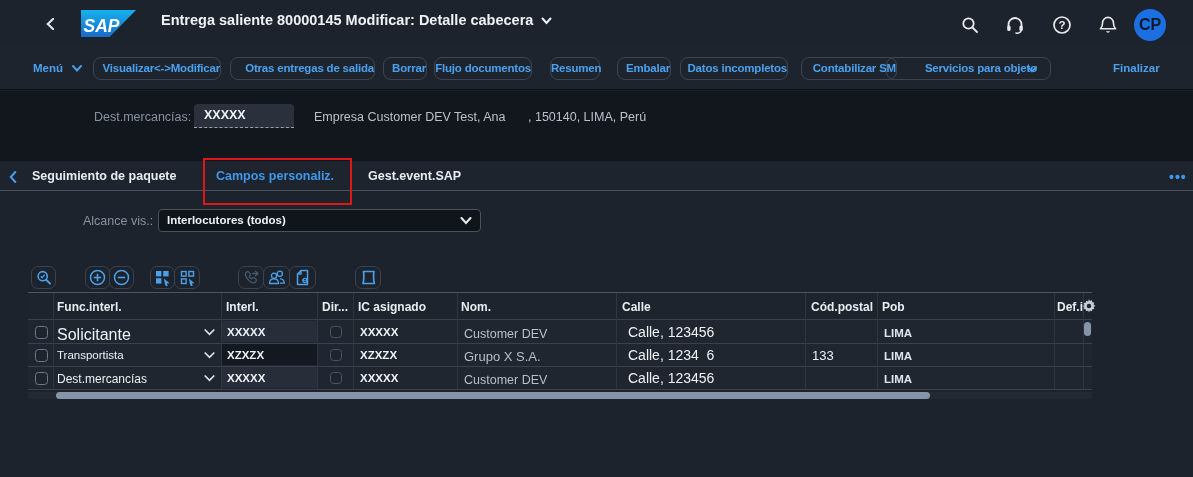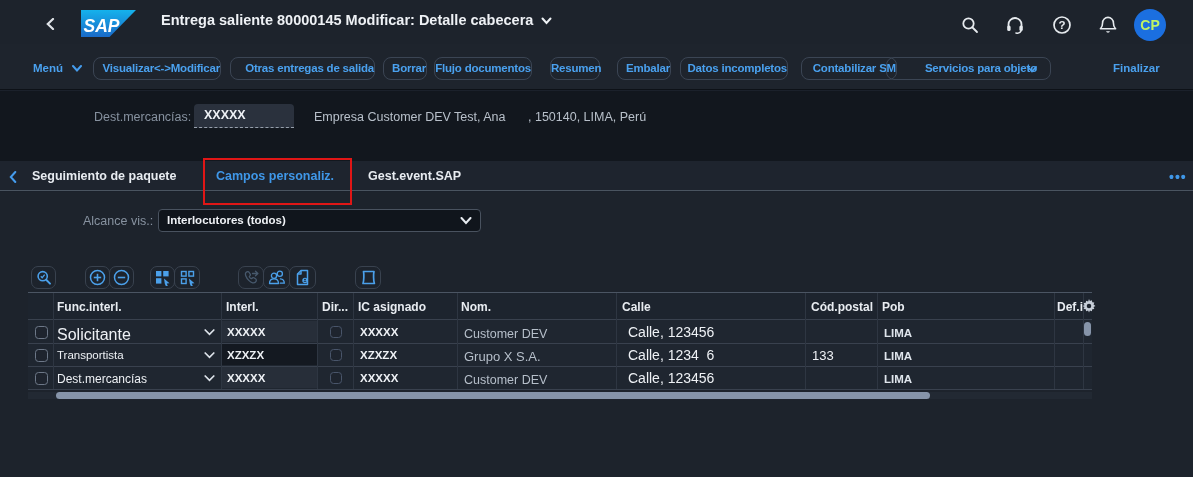--- a/index.html
+++ b/index.html
@@ -6,21 +6,21 @@
 html,body { width:1193px; height:477px; }
 body { position:relative; background:#1b212b; font-family:"Liberation Sans",sans-serif; overflow:hidden; }
 .abs { position:absolute; }
 .band-top { left:0; top:0; width:1193px; height:44px; background:#1d232c; }
 .band-btn { left:0; top:44px; width:1193px; height:46px; background:#1e242d; border-bottom:1px solid #0d1117; }
 .band-hdr { left:0; top:91px; width:1193px; height:70px; background:#12171e; }
 .band-tab { left:0; top:161px; width:1193px; height:30px; background:#1e242e; border-bottom:1px solid #4a5460; }
 .band-main { left:0; top:192px; width:1193px; height:285px; background:#1d232c; }
 .title { left:161px; top:12px; color:#eef1f5; font-size:14.5px; font-weight:bold; white-space:nowrap; }
 .shellicon { top:15px; width:20px; height:20px; color:#e6eaee; }
-.avatar { left:1134px; top:9px; width:32px; height:32px; border-radius:50%; background:#1b6fe0; color:#bef264; font-size:14px; font-weight:bold; text-align:center; line-height:32px; }
+.avatar { left:1134px; top:9px; width:32px; height:32px; border-radius:50%; background:#1b6fe0; color:#0f172a; font-size:16px; font-weight:bold; text-align:center; line-height:32px; }
 
 
 .btn { top:57px; height:23px; border:1px solid #3b4554; border-radius:8px; color:#4aa1ef; font-size:11.5px; font-weight:bold; letter-spacing:-0.2px; line-height:21px; text-align:right; white-space:nowrap; }
 .txtbtn { top:57px; height:23px; color:#4aa1ef; font-size:11.5px; font-weight:bold; line-height:23px; white-space:nowrap; }
 
 
 .lbl { color:#8792a0; font-size:12.5px; white-space:nowrap; }
 .val { color:#b8c0ca; font-size:12.5px; white-space:nowrap; }
 .inputbox { left:194px; top:104px; width:100px; height:24px; background:#2a313d; border-radius:4px 4px 0 0; border-bottom:1px dashed #97a0ac; color:#eef1f5; font-size:12.5px; font-weight:bold; line-height:23px; padding-left:10px; }
 

